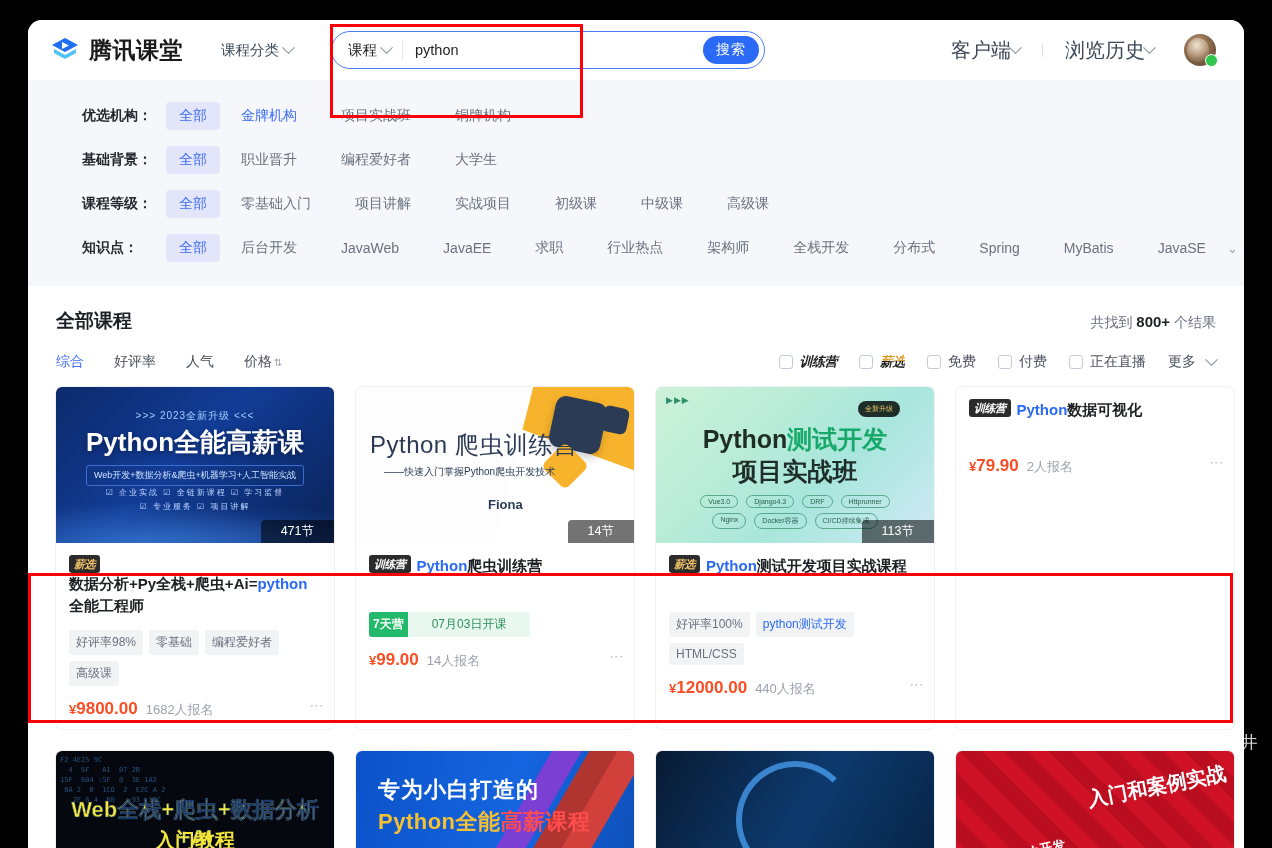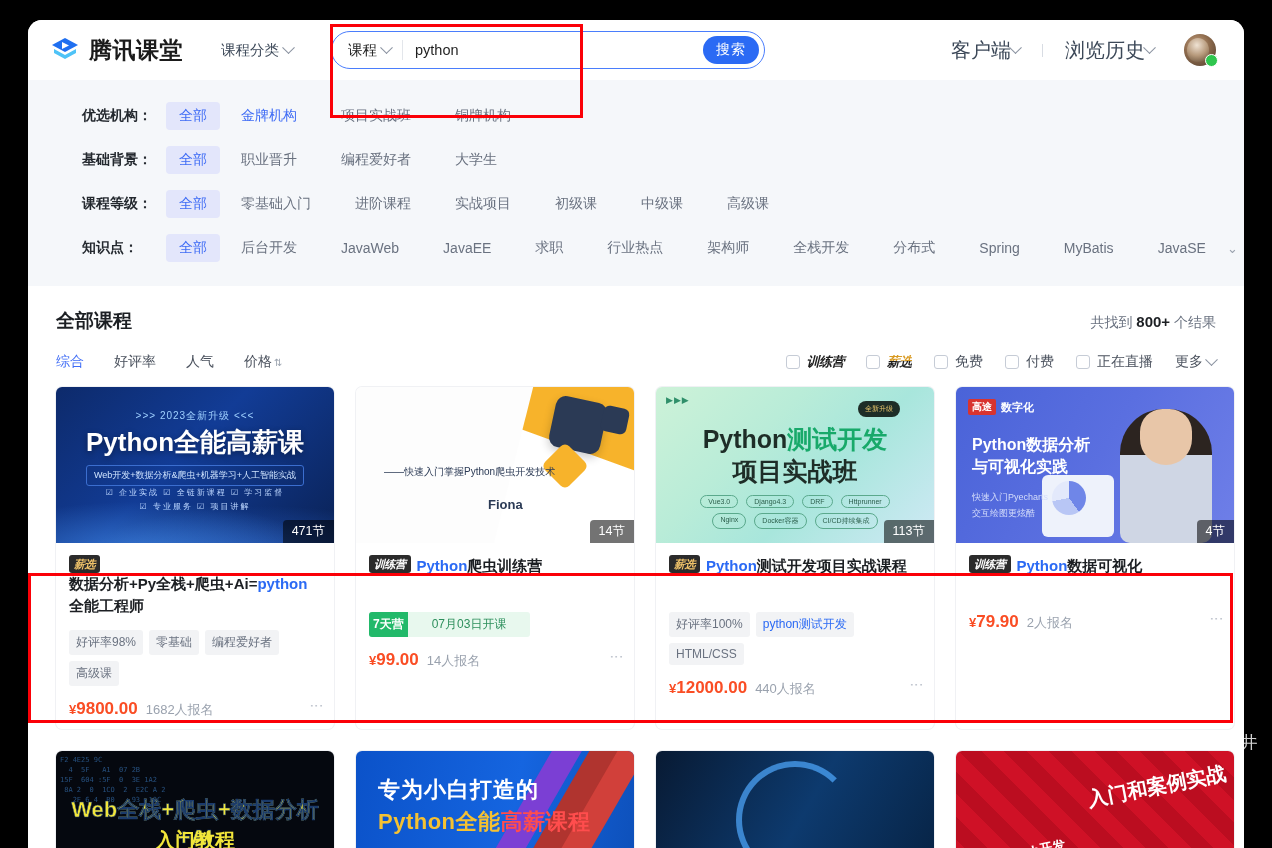--- a/index.html
+++ b/index.html
@@ -185,21 +185,21 @@
     letter-spacing: -0.5px;
   }
   .badge-salary {
     display: inline-block;
     font-size: 13px; font-weight: bold; font-style: italic;
     color: #1f1f1f; letter-spacing: -0.5px;
     background: linear-gradient(180deg,#d99a21 45%,#1f1f1f 45%);
     -webkit-background-clip: text; background-clip: text;
     -webkit-text-fill-color: transparent;
   }
-  .more-link { font-size: 14px; color: #4b525e; cursor: pointer; display: flex; align-items: center; gap: 4px;}
+  .more-link { font-size: 14px; color: #4b525e; cursor: pointer; display: flex; align-items: center; gap: 11px;}
 
   
   .grid {
     display: grid;
     grid-template-columns: repeat(4, 278px);
     gap: 22px;
     margin-top: 16px;
   }
   .card {
     background: #fff;
@@ -210,21 +210,21 @@
   }
   .thumb {
     position: relative;
     width: 278px; height: 156px;
     overflow: hidden;
   }
   .lessons {
     position: absolute; right: 0; bottom: 0;
     background: rgba(0,0,0,0.55);
     color: #fff; font-size: 12.5px;
-    padding: 3px 9px;
+    padding: 3px 20px;
     border-radius: 4px 0 0 0;
   }
   .cbody { padding: 12px 13px 10px 13px; }
   .ctitle {
     font-size: 15px; line-height: 22px; color: #1c1f23;
     font-weight: bold;
     display: flex; flex-wrap: wrap; align-items: flex-start;
     gap: 0 6px;
     min-height: 44px;
   }
@@ -425,21 +425,21 @@
         <div class="fopt all">全部</div>
         <div class="fopt wide">职业晋升</div>
         <div class="fopt wide">编程爱好者</div>
         <div class="fopt wide">大学生</div>
       </div>
 
       <div class="frow">
         <div class="flabel">课程等级：</div>
         <div class="fopt all">全部</div>
         <div class="fopt wide">零基础入门</div>
-        <div class="fopt wide">进阶课程</div>
+        <div class="fopt wide">项目讲解</div>
         <div class="fopt wide">实战项目</div>
         <div class="fopt wide">初级课</div>
         <div class="fopt wide">中级课</div>
         <div class="fopt wide">高级课</div>
       </div>
 
       <div class="frow">
         <div class="flabel">知识点：</div>
         <div class="fopt all">全部</div>
         <div class="fopt wide">后台开发</div>
@@ -536,20 +536,21 @@
           </div>
         </div>
 
         <div class="card">
           <div class="thumb">
             <div class="art t2">
               <div class="ytri"></div>
               <div class="dblock"></div>
               <div class="dblock2"></div>
               <div class="ysq"></div>
+              <div class="ti">Python 爬虫训练营</div>
               <div class="st">——快速入门掌握Python爬虫开发技术</div>
               <div class="au">Fiona</div>
             </div>
             <div class="lessons">14节</div>
           </div>
           <div class="cbody">
             <div class="ctitle">
               <span class="tag-dark camp">训练营</span>
               <span><span class="hl">Python</span><span>爬虫训练营</span></span>
             </div>
@@ -600,37 +601,20 @@
             </div>
             <div class="cfoot">
               <div class="price"><span class="cny">¥</span><span>12000.00</span></div>
               <div class="enroll">440人报名</div>
               <div class="dots">⋮</div>
             </div>
           </div>
         </div>
 
         <div class="card">
-          <div class="thumb">
-            <div class="art t4">
-              <div class="chart"></div>
-              <div class="pie"></div>
-              <div class="person"></div>
-              <div class="face"></div>
-              <div class="brand">
-                <span class="bx">高途</span>
-                <span class="bt">数字化</span>
-              </div>
-              <div class="l1">Python数据分析</div>
-              <div class="l2">与可视化实践</div>
-              <div class="s1">快速入门Pyecharts</div>
-              <div class="s2">交互绘图更炫酷</div>
-            </div>
-            <div class="lessons">4节</div>
-          </div>
           <div class="cbody">
             <div class="ctitle">
               <span class="tag-dark camp">训练营</span>
               <span><span class="hl">Python</span><span>数据可视化</span></span>
             </div>
             <div class="cfoot">
               <div class="price"><span class="cny">¥</span><span>79.90</span></div>
               <div class="enroll">2人报名</div>
               <div class="dots">⋮</div>
             </div>

